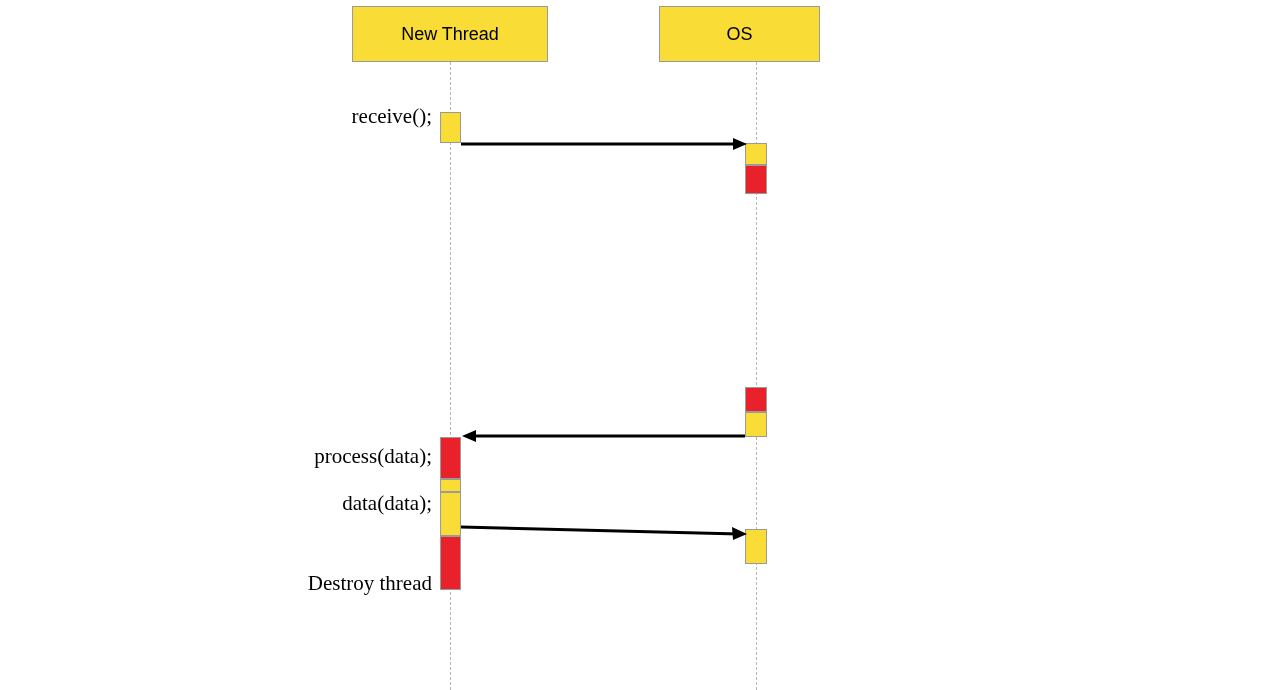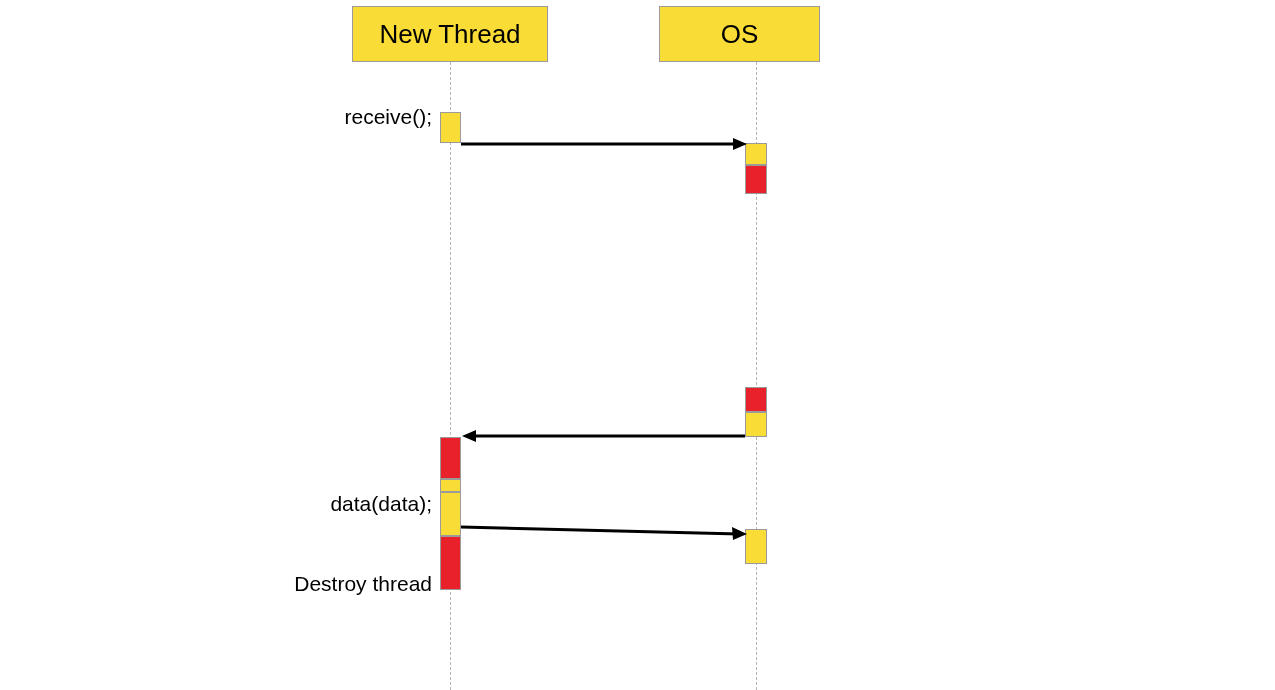--- a/index.html
+++ b/index.html
@@ -25,21 +25,21 @@
     position: absolute;
     box-sizing: border-box;
     background: #F9DC35;
     border: 1px solid #9a9a9a;
     display: flex;
     align-items: center;
     justify-content: center;
   }
   .participant-label {
     font-family: "Liberation Sans", sans-serif;
-    font-size: 26px;
+    font-size: 18px;
     color: #000000;
     line-height: 1;
     white-space: nowrap;
   }
 
   
   .lifeline {
     position: absolute;
     width: 0;
     border-left: 1px dashed #b4b4b4;
@@ -61,21 +61,21 @@
     top: 0;
     width: 1275px;
     height: 690px;
     overflow: visible;
     pointer-events: none;
   }
 
   
   .code-label {
     position: absolute;
-    font-family: Liberation Sans, sans-serif;
+    font-family: Liberation Serif, serif;
     font-size: 21px;
     color: #000000;
     white-space: nowrap;
     text-align: left;
     line-height: 1;
   }
 </style>
 </head>
 <body>
 
@@ -116,16 +116,17 @@
       <line x1="745" y1="436" x2="470" y2="436" stroke="#000000" stroke-width="3"></line>
       <polygon points="462,436 476,430 476,442" fill="#000000"></polygon>
     </g>
     <g>
       <line x1="461" y1="527" x2="739" y2="534" stroke="#000000" stroke-width="3"></line>
       <polygon points="747,534 732,527 733,540" fill="#000000"></polygon>
     </g>
   </svg>
 
   <div class="code-label" style="right:843px; top:106px;">receive();</div>
+  <div class="code-label" style="right:843px; top:446px;">process(data);</div>
   <div class="code-label" style="right:843px; top:493px;">data(data);</div>
   <div class="code-label" style="right:843px; top:540px;margin-top:33px;">Destroy thread</div>
 
 </div>
 
 </body></html>

